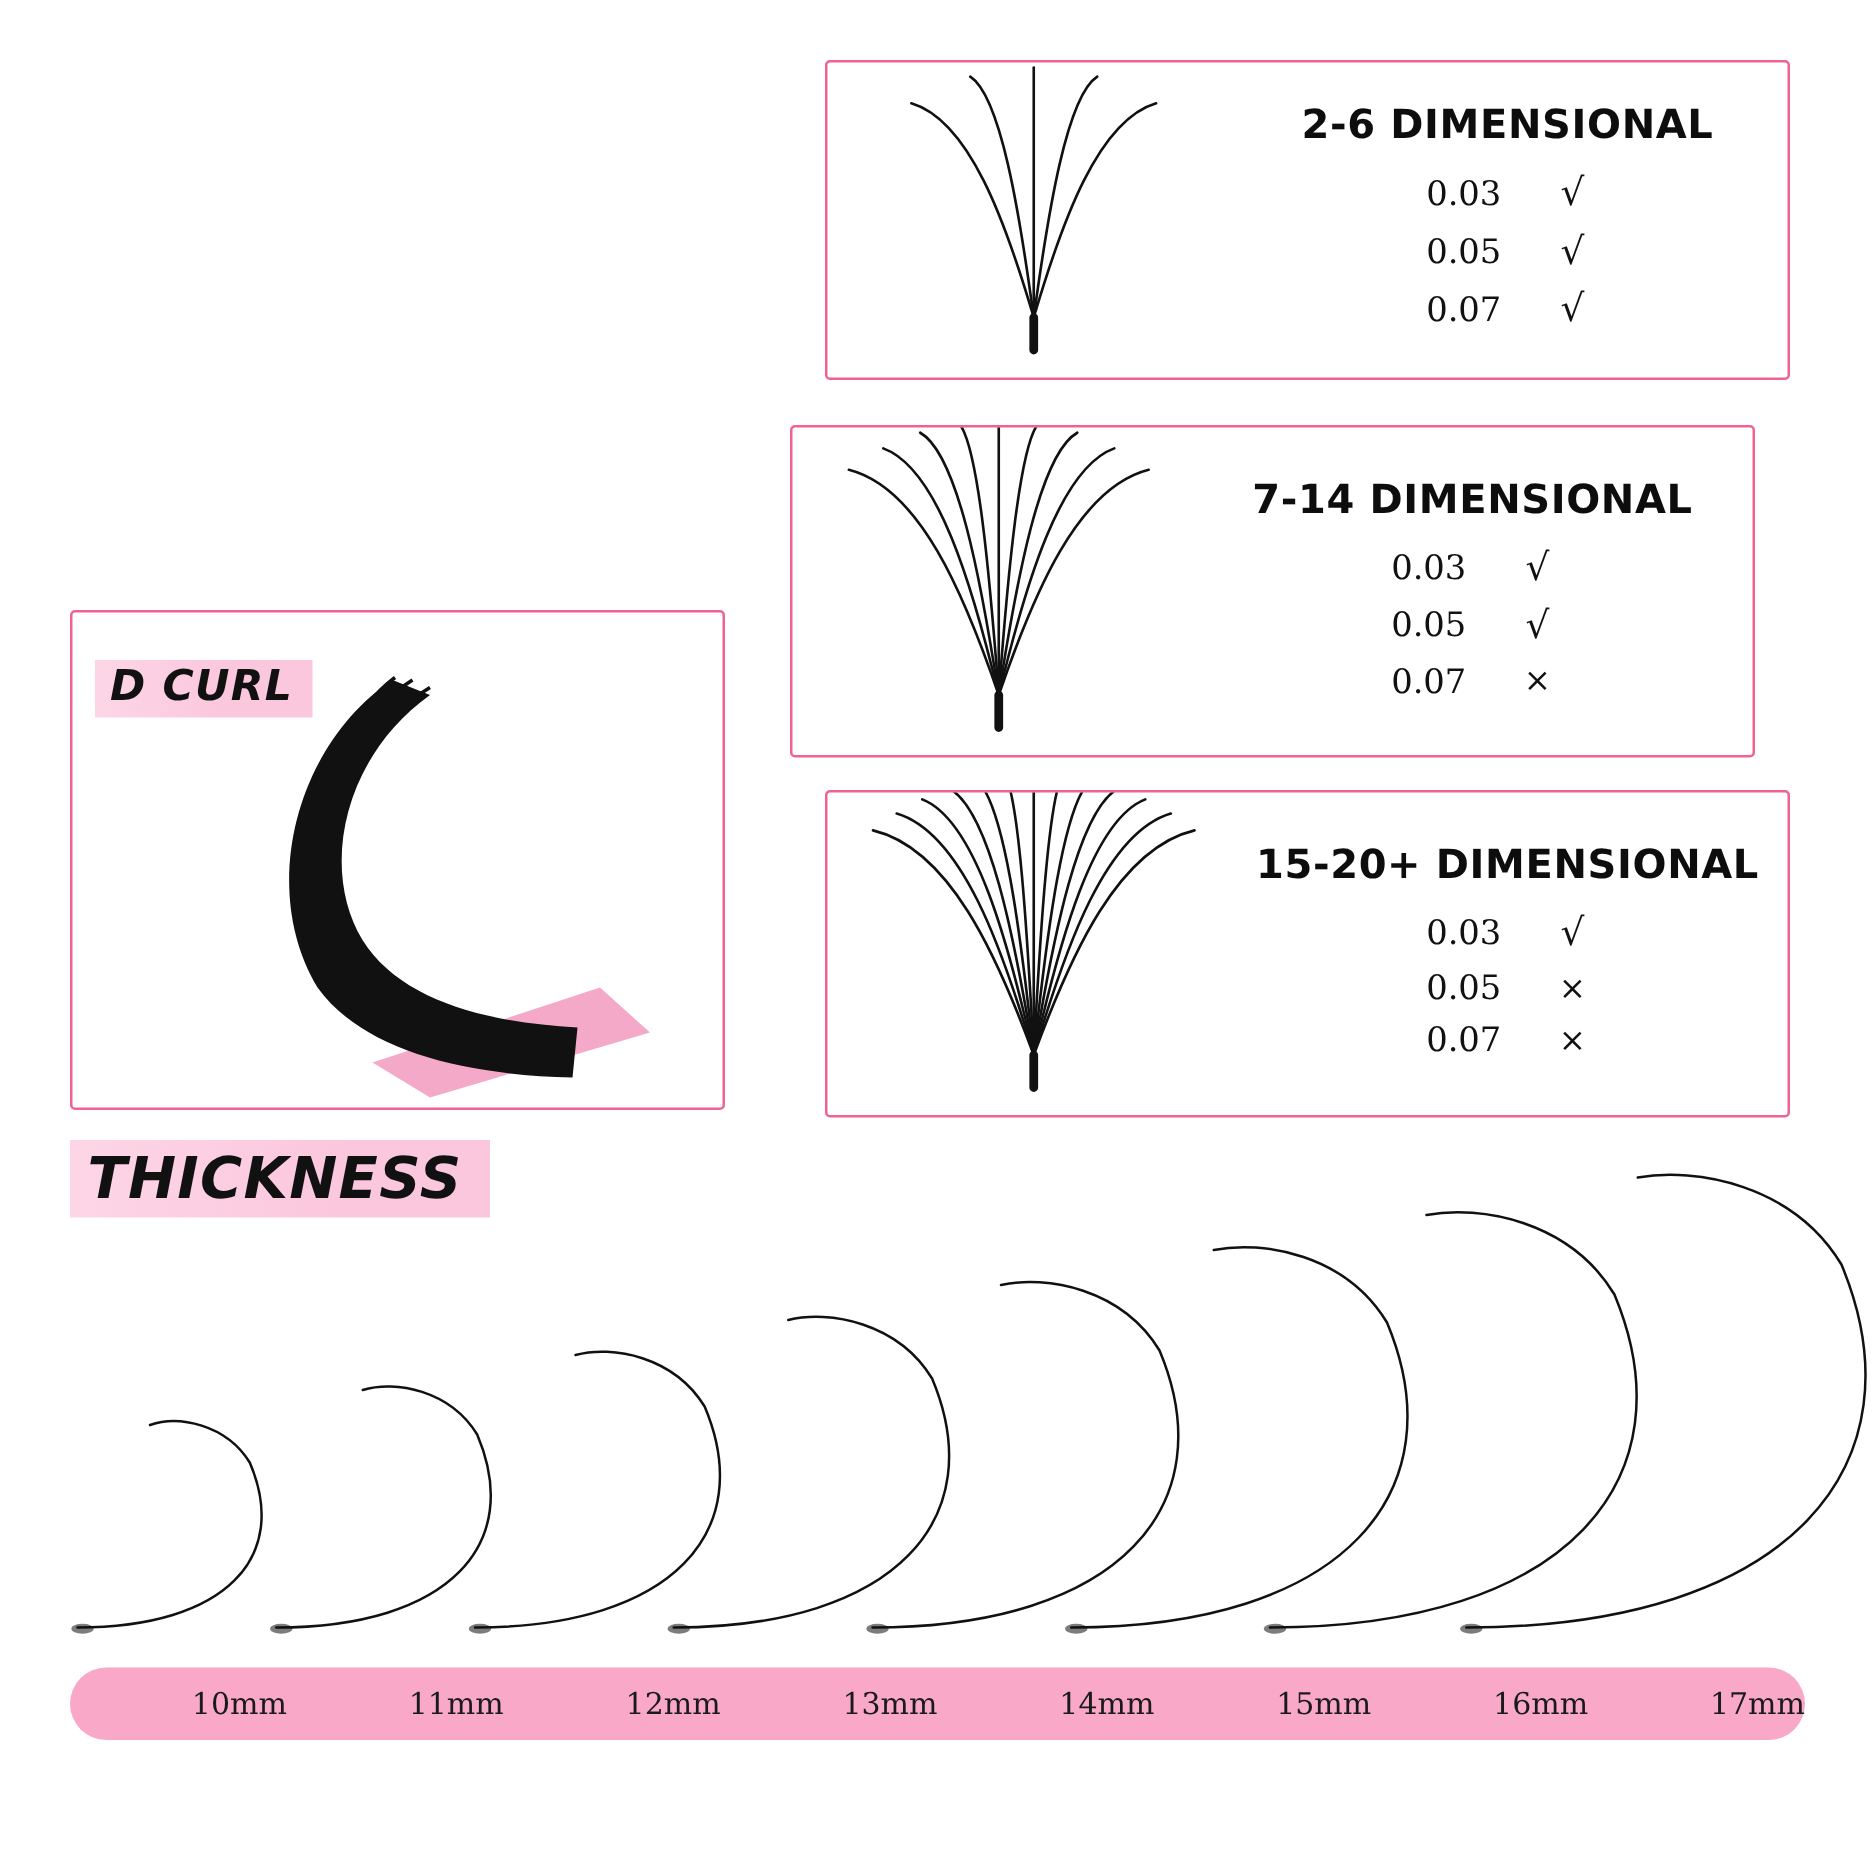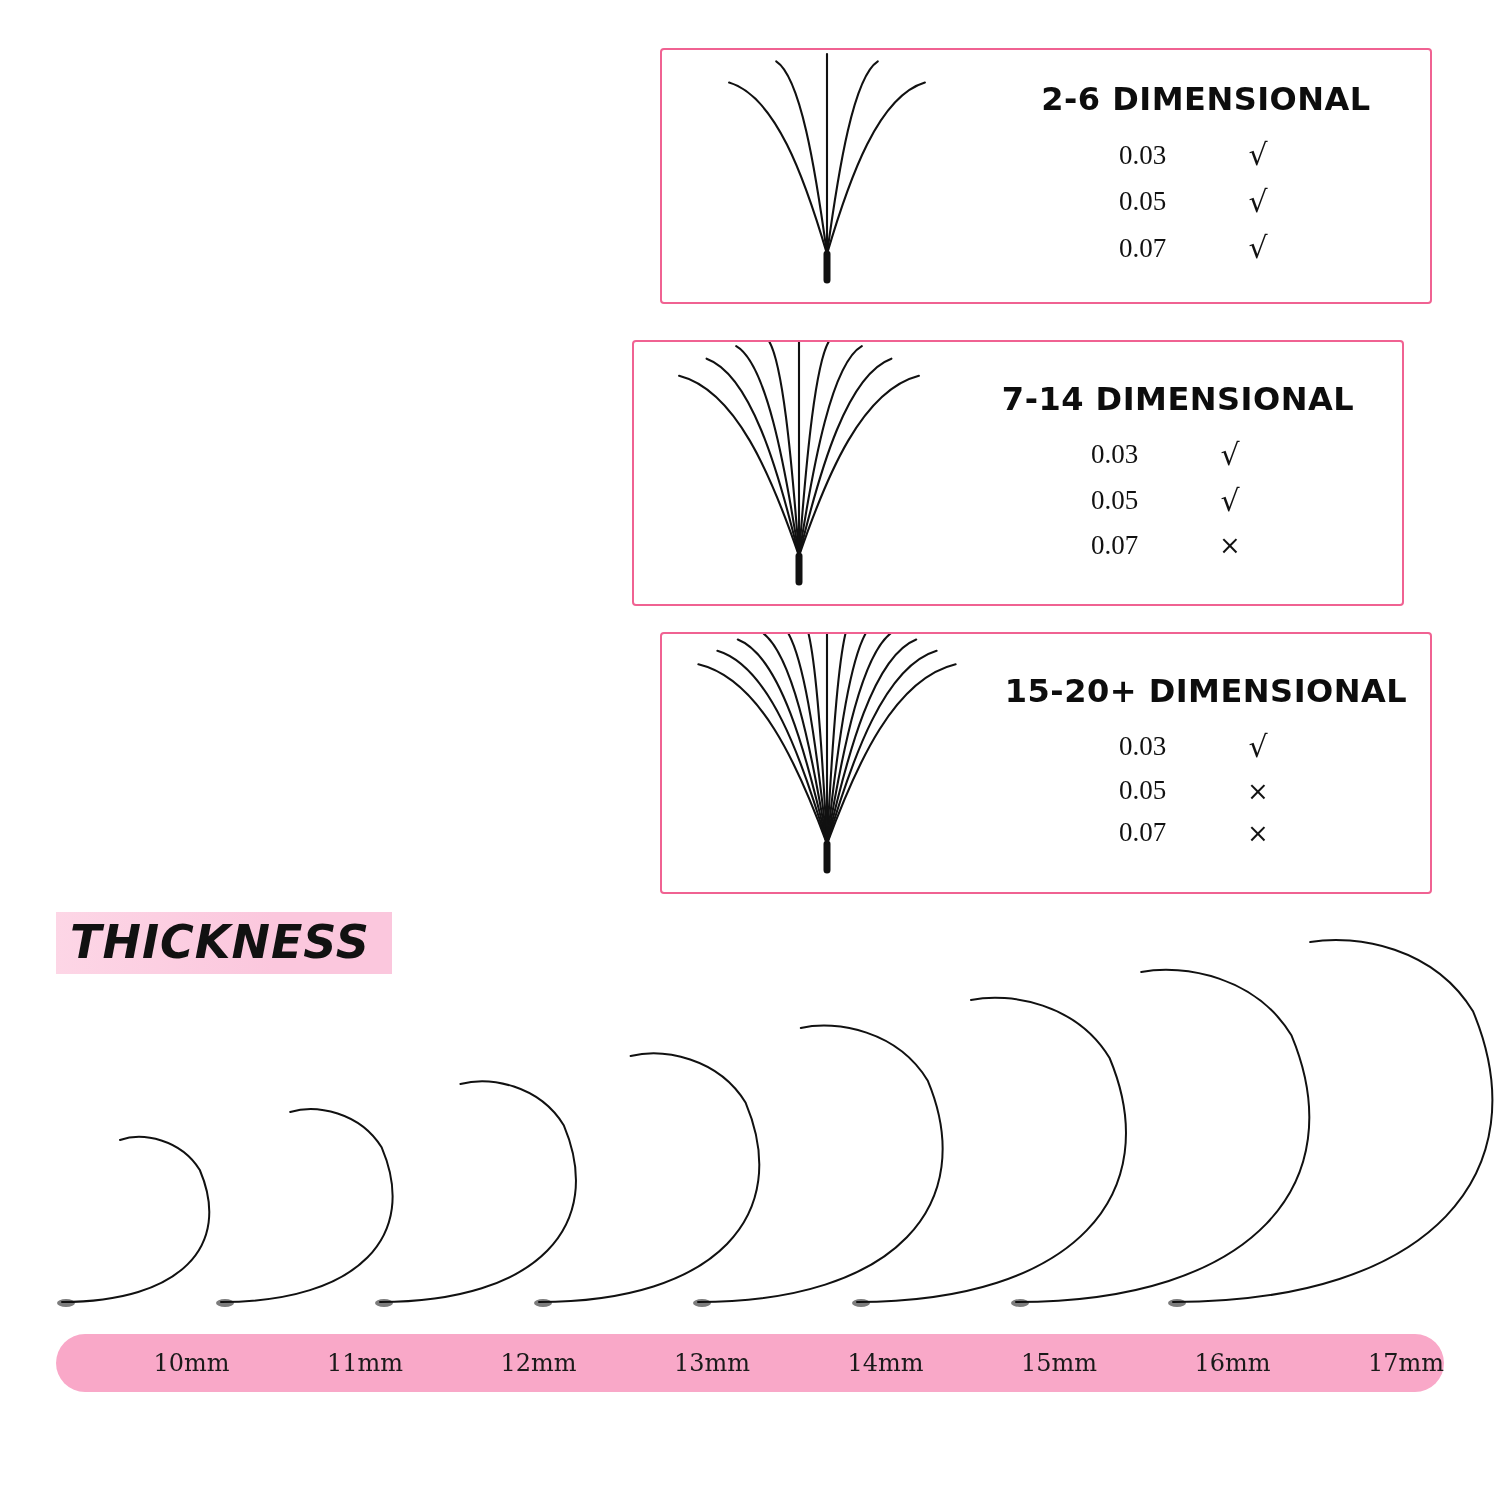--- a/index.html
+++ b/index.html
@@ -95,22 +95,21 @@
   .dim-row {
     display: flex;
     align-items: center;
     font-family: "DejaVu Serif", serif;
     font-size: 27px;
     color: #111111;
     line-height: 1.55;
   }
   .dim-row .val {
     width: 104px;
-    text-align: left;
-    font-family: Liberation Serif, serif;
+    text-align: center;
   }
   .dim-row .mark {
     width: 70px;
     text-align: center;
     font-size: 28px;
   }
   .mark.check { font-size: 30px; }
   .mark.cross { font-size: 26px; }
 
   
@@ -164,20 +163,33 @@
     font-size: 24px;
     color: #1a1a1a;
   }
 </style>
 </head>
 <body>
 
 <div class="page">
 
 
+  <div class="curl-panel" id="curl-d">
+    <div class="curl-art">
+      <svg width="520" height="396" viewBox="0 0 520 396" xmlns="http://www.w3.org/2000/svg">
+        <polygon points="240,360 422,300 462,336 286,388" fill="#f5a9c8"></polygon>
+        <path d="M256 54 C 180 104, 148 220, 196 300 C 232 350, 312 370, 400 372
+                 L 404 332 C 330 328, 262 310, 232 262 C 198 206, 216 116, 286 66 Z" fill="#111111"></path>
+        <path d="M258 52 C 250 58, 242 66, 236 74" stroke="#111111" stroke-width="3" fill="none"></path>
+        <path d="M272 54 C 262 60, 254 68, 248 76" stroke="#111111" stroke-width="3" fill="none"></path>
+        <path d="M286 60 C 276 66, 268 72, 262 80" stroke="#111111" stroke-width="3" fill="none"></path>
+      </svg>
+    </div>
+    <div class="curl-label">D CURL</div>
+  </div>
 
   <div class="dim-panel" id="dim-0">
     <div class="fan-art"><svg width="330" height="252" viewBox="0 0 330 252" xmlns="http://www.w3.org/2000/svg">
           <path d="M165 230 L165 204" stroke="#111" stroke-width="7" stroke-linecap="round" fill="none"></path>
           <path d="M165 204 C142.3 126.9,113.5 46.3,67.1 32.6" stroke="#111" stroke-width="2.1" fill="none" stroke-linecap="round"></path>
           <path d="M165 204 C153.2 117.3,138.3 26.7,114.2 11.3" stroke="#111" stroke-width="2.1" fill="none" stroke-linecap="round"></path>
           <path d="M165 204 C165.0 114.0,165.0 20.0,165.0 4.0" stroke="#111" stroke-width="2.1" fill="none" stroke-linecap="round"></path>
           <path d="M165 204 C176.8 117.3,191.7 26.7,215.8 11.3" stroke="#111" stroke-width="2.1" fill="none" stroke-linecap="round"></path>
           <path d="M165 204 C187.7 126.9,216.5 46.3,262.9 32.6" stroke="#111" stroke-width="2.1" fill="none" stroke-linecap="round"></path>
         </svg></div>

